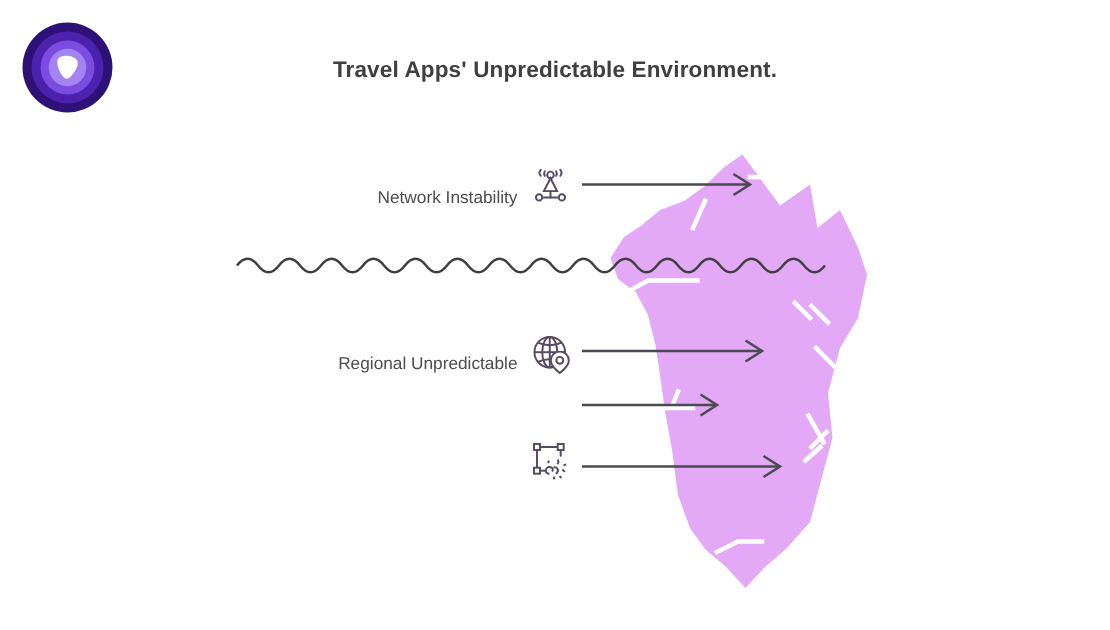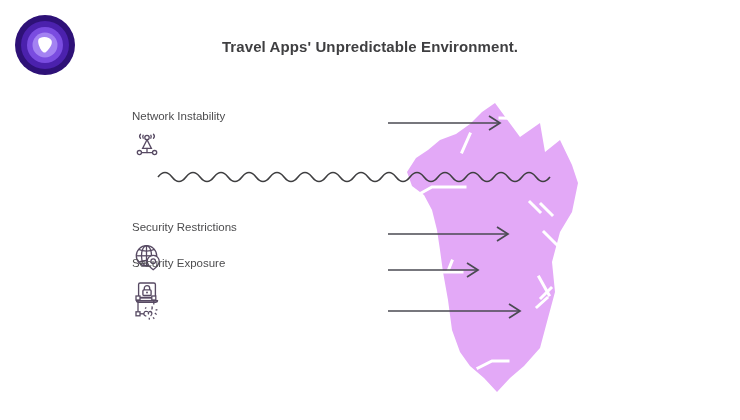--- a/index.html
+++ b/index.html
@@ -52,23 +52,22 @@
     left: 0;
     top: 0;
     width: 740px;
     height: 420px;
   }
 
   
   .label-row {
     position: absolute;
     display: flex;
-    align-items: flex-start;
+    align-items: flex-end;
     gap: 7px;
-    flex-direction: column;
   }
   .label-text {
     font-size: 11.5px;
     color: #4c4c4e;
     text-align: right;
     line-height: 14px;
     white-space: pre-line;
   }
   .label-icon {
     width: 30px;
@@ -170,50 +169,37 @@
         <path d="M15,9.8 L10.6,18.4 L19.4,18.4 Z"></path>
         <line x1="15" y1="18.4" x2="15" y2="22.6"></line>
         <line x1="9.6" y1="22.6" x2="20.4" y2="22.6"></line>
         <circle cx="7.4" cy="22.6" r="2.1"></circle>
         <circle cx="22.6" cy="22.6" r="2.1"></circle>
       </g>
     </svg>
   </div>
 
   <div class="label-row" id="row-regional">
-    <span class="label-text">Security Restrictions</span>
+    <span class="label-text">Regional Unpredictable</span>
     <svg class="label-icon" viewBox="0 0 30 30">
       <g fill="none" stroke="#574a63" stroke-width="1.3">
         <circle cx="14.5" cy="14.8" r="10.2"></circle>
         <line x1="4.3" y1="14.8" x2="24.7" y2="14.8"></line>
         <line x1="14.5" y1="4.6" x2="14.5" y2="25.0"></line>
         <ellipse cx="14.5" cy="14.8" rx="5.0" ry="10.2"></ellipse>
         <path d="M6.5,8.4 q8,3.4 16,0"></path>
         <path d="M6.5,21.2 q8,-3.4 16,0"></path>
       </g>
       <g>
         <path d="M21.2,14.4 c3.4,0 6.0,2.6 6.0,5.9 c0,4.0 -6.0,8.4 -6.0,8.4 c0,0 -6.0,-4.4 -6.0,-8.4 c0,-3.3 2.6,-5.9 6.0,-5.9 Z" fill="#ffffff" stroke="#574a63" stroke-width="1.3"></path>
         <circle cx="21.2" cy="20.2" r="2.3" fill="#ffffff" stroke="#574a63" stroke-width="1.3"></circle>
       </g>
     </svg>
   </div>
 
-  <div class="label-row" id="row-security">
-    <span class="label-text">Security Exposure</span>
-    <svg class="label-icon" viewBox="0 0 30 30">
-      <g fill="none" stroke="#574a63" stroke-width="1.35" stroke-linejoin="round">
-        <rect x="6.6" y="6.0" width="16.8" height="14.4" rx="1.6"></rect>
-        <path d="M4.4,23.6 q0,1.6 1.8,1.6 h17.6 q1.8,0 1.8,-1.6 z"></path>
-        <line x1="4.4" y1="23.6" x2="25.6" y2="23.6"></line>
-        <path d="M12.3,12.9 v-1.6 a2.7,2.7 0 0 1 5.4,0 v1.6"></path>
-        <rect x="10.9" y="12.9" width="8.2" height="5.6" rx="1.0"></rect>
-      </g>
-      <circle cx="15" cy="15.5" r="0.95" fill="#574a63"></circle>
-    </svg>
-  </div>
 
   <div class="label-row" id="row-fragment">
     <svg class="label-icon" viewBox="0 0 30 30">
       <g fill="none" stroke="#574a63" stroke-width="1.3">
         <rect x="4.0" y="4.0" width="4.0" height="4.0" fill="#ffffff"></rect>
         <rect x="19.8" y="4.0" width="4.0" height="4.0" fill="#ffffff"></rect>
         <rect x="4.0" y="19.8" width="4.0" height="4.0" fill="#ffffff"></rect>
         <line x1="8.0" y1="6.0" x2="19.8" y2="6.0"></line>
         <line x1="6.0" y1="8.0" x2="6.0" y2="19.8"></line>
         <line x1="21.8" y1="8.0" x2="21.8" y2="12.4"></line>

